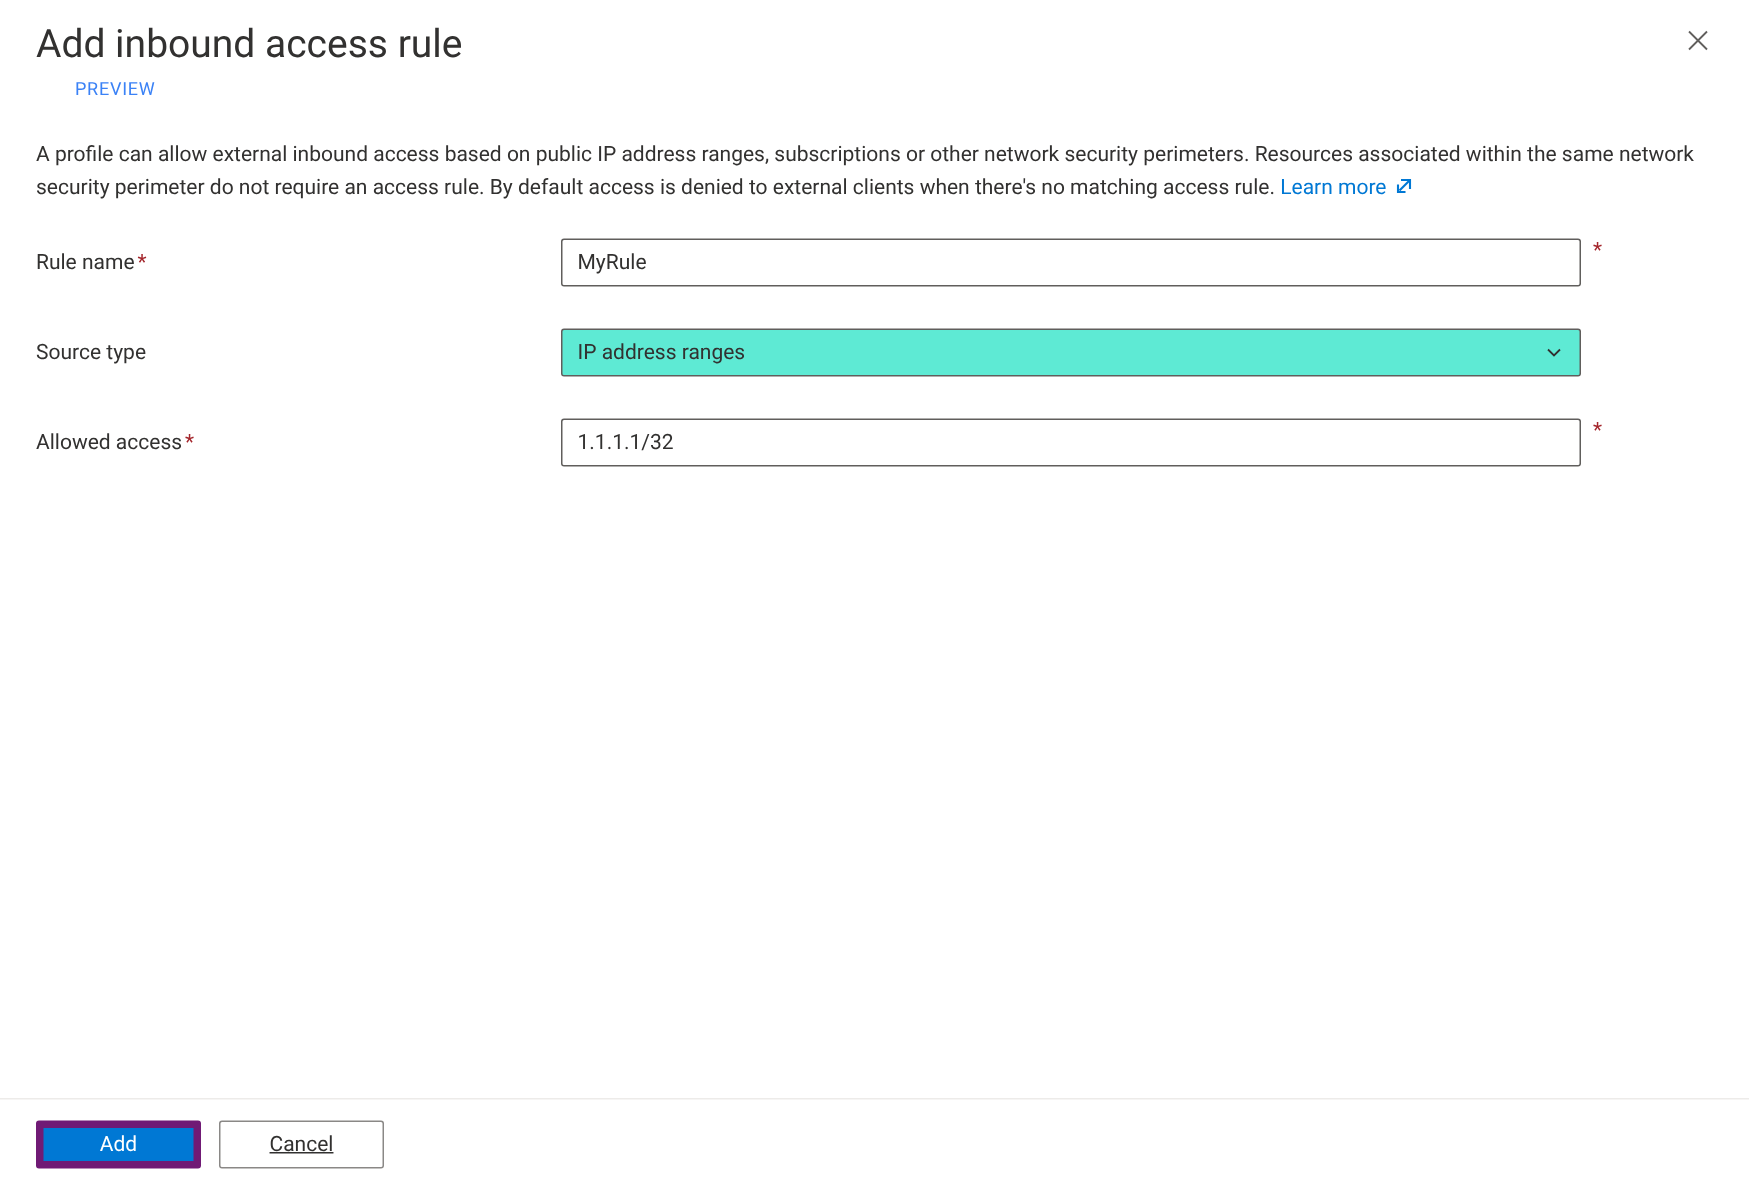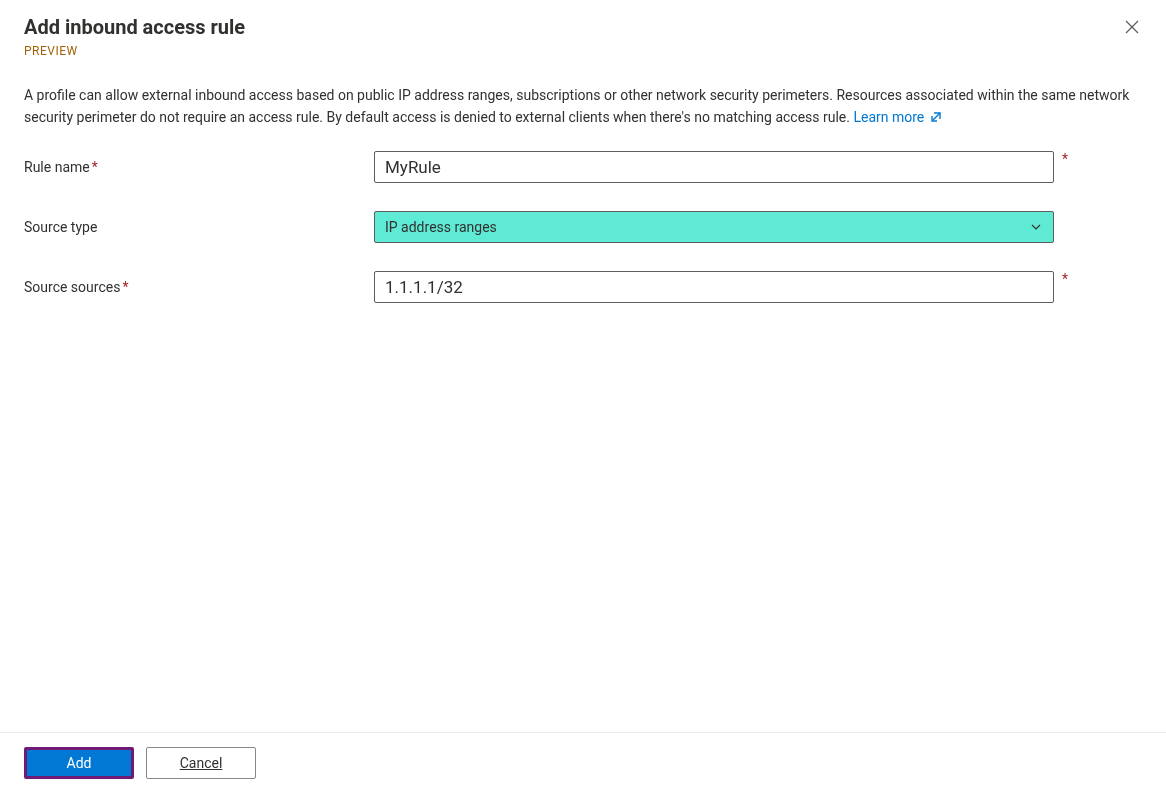--- a/index.html
+++ b/index.html
@@ -19,31 +19,32 @@
     .panel {
       display: flex;
       flex-direction: column;
       height: 100%;
     }
     .header {
       padding: 14px 24px 8px 24px;
       position: relative;
     }
     .title {
-      font-size: 20px;
-      font-weight: 700;
+      font-size: 26px;
+      font-weight: 400;
       color: #323130;
       line-height: 1.3;
     }
     .subtitle {
       font-size: 12px;
-      color: #a16207;
+      color: #3b82f6;
       letter-spacing: 0.5px;
       margin-top: 4px;
       text-transform: uppercase;
+      margin-left: 26px;
     }
     .close-btn {
       position: absolute;
       top: 18px;
       right: 24px;
       width: 20px;
       height: 20px;
       cursor: pointer;
       background: none;
       border: none;
@@ -102,21 +103,21 @@
       display: flex;
       align-items: center;
       max-width: 680px;
     }
     .text-input {
       width: 100%;
       height: 32px;
       border: 1px solid #605e5c;
       border-radius: 2px;
       padding: 0 10px;
-      font-size: 17px;
+      font-size: 14px;
       font-family: inherit;
       color: #323130;
       background: #ffffff;
       outline: none;
     }
     .select-input {
       width: 100%;
       height: 32px;
       border: 1px solid #605e5c;
       border-radius: 2px;
@@ -160,21 +161,21 @@
       height: 32px;
       min-width: 96px;
       border-radius: 2px;
       font-size: 14px;
       font-family: inherit;
       cursor: pointer;
       padding: 0 20px;
     }
     .btn-primary {
       background: #0078d4;
-      border: 3px solid #701a75;
+      border: 5px solid #701a75;
       color: #ffffff;
       min-width: 110px;
     }
     .btn-secondary {
       background: #ffffff;
       border: 1px solid #8a8886;
       color: #323130;
       min-width: 110px;
       text-decoration: underline;
     }
@@ -233,21 +234,21 @@
             <svg viewBox="0 0 14 14">
                 <polyline points="3,5 7,9 11,5"></polyline>
               </svg>
           </span>
         </div>
       </div>
     </div>
 
     <div class="form-row">
       <label class="form-label">
-        <span>Source sources</span><span class="required-star">*</span>
+        <span>Allowed access</span><span class="required-star">*</span>
       </label>
       <div class="field-wrap">
         <input type="text" class="text-input" value="1.1.1.1/32" style="">
         <span class="trailing-star">*</span>
       </div>
     </div>
 
   </div>
 
   <div class="footer">

